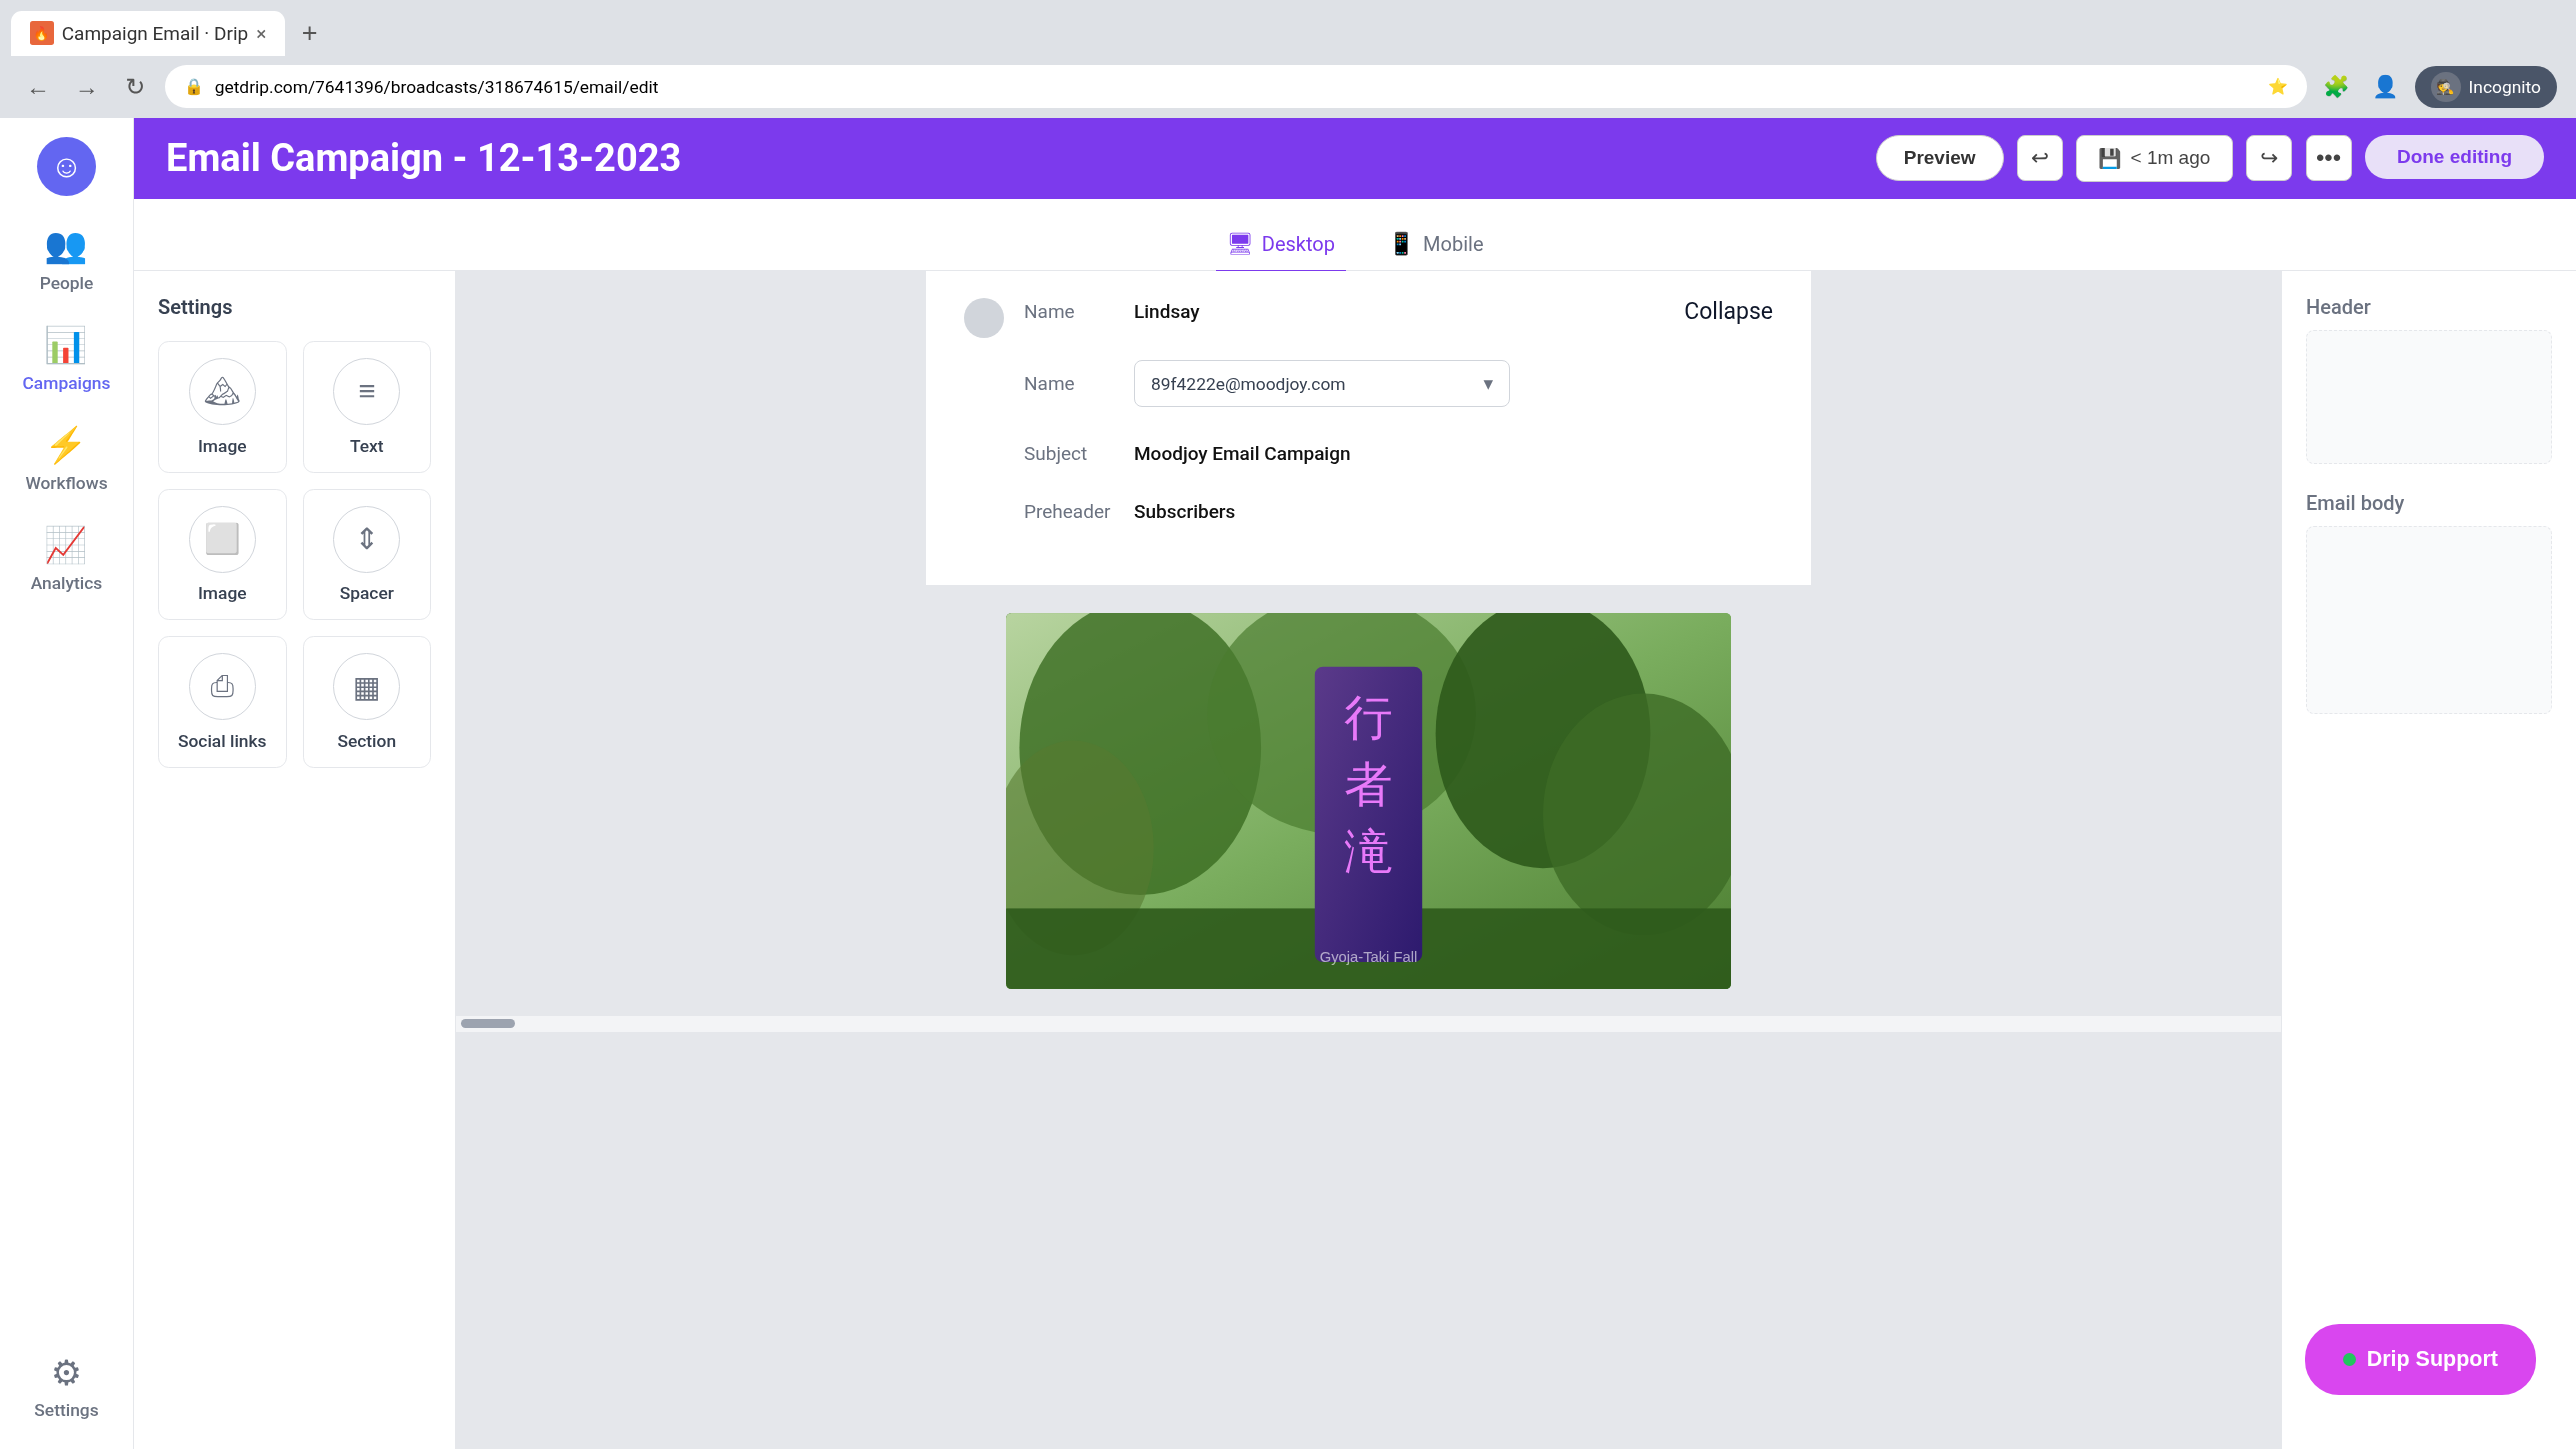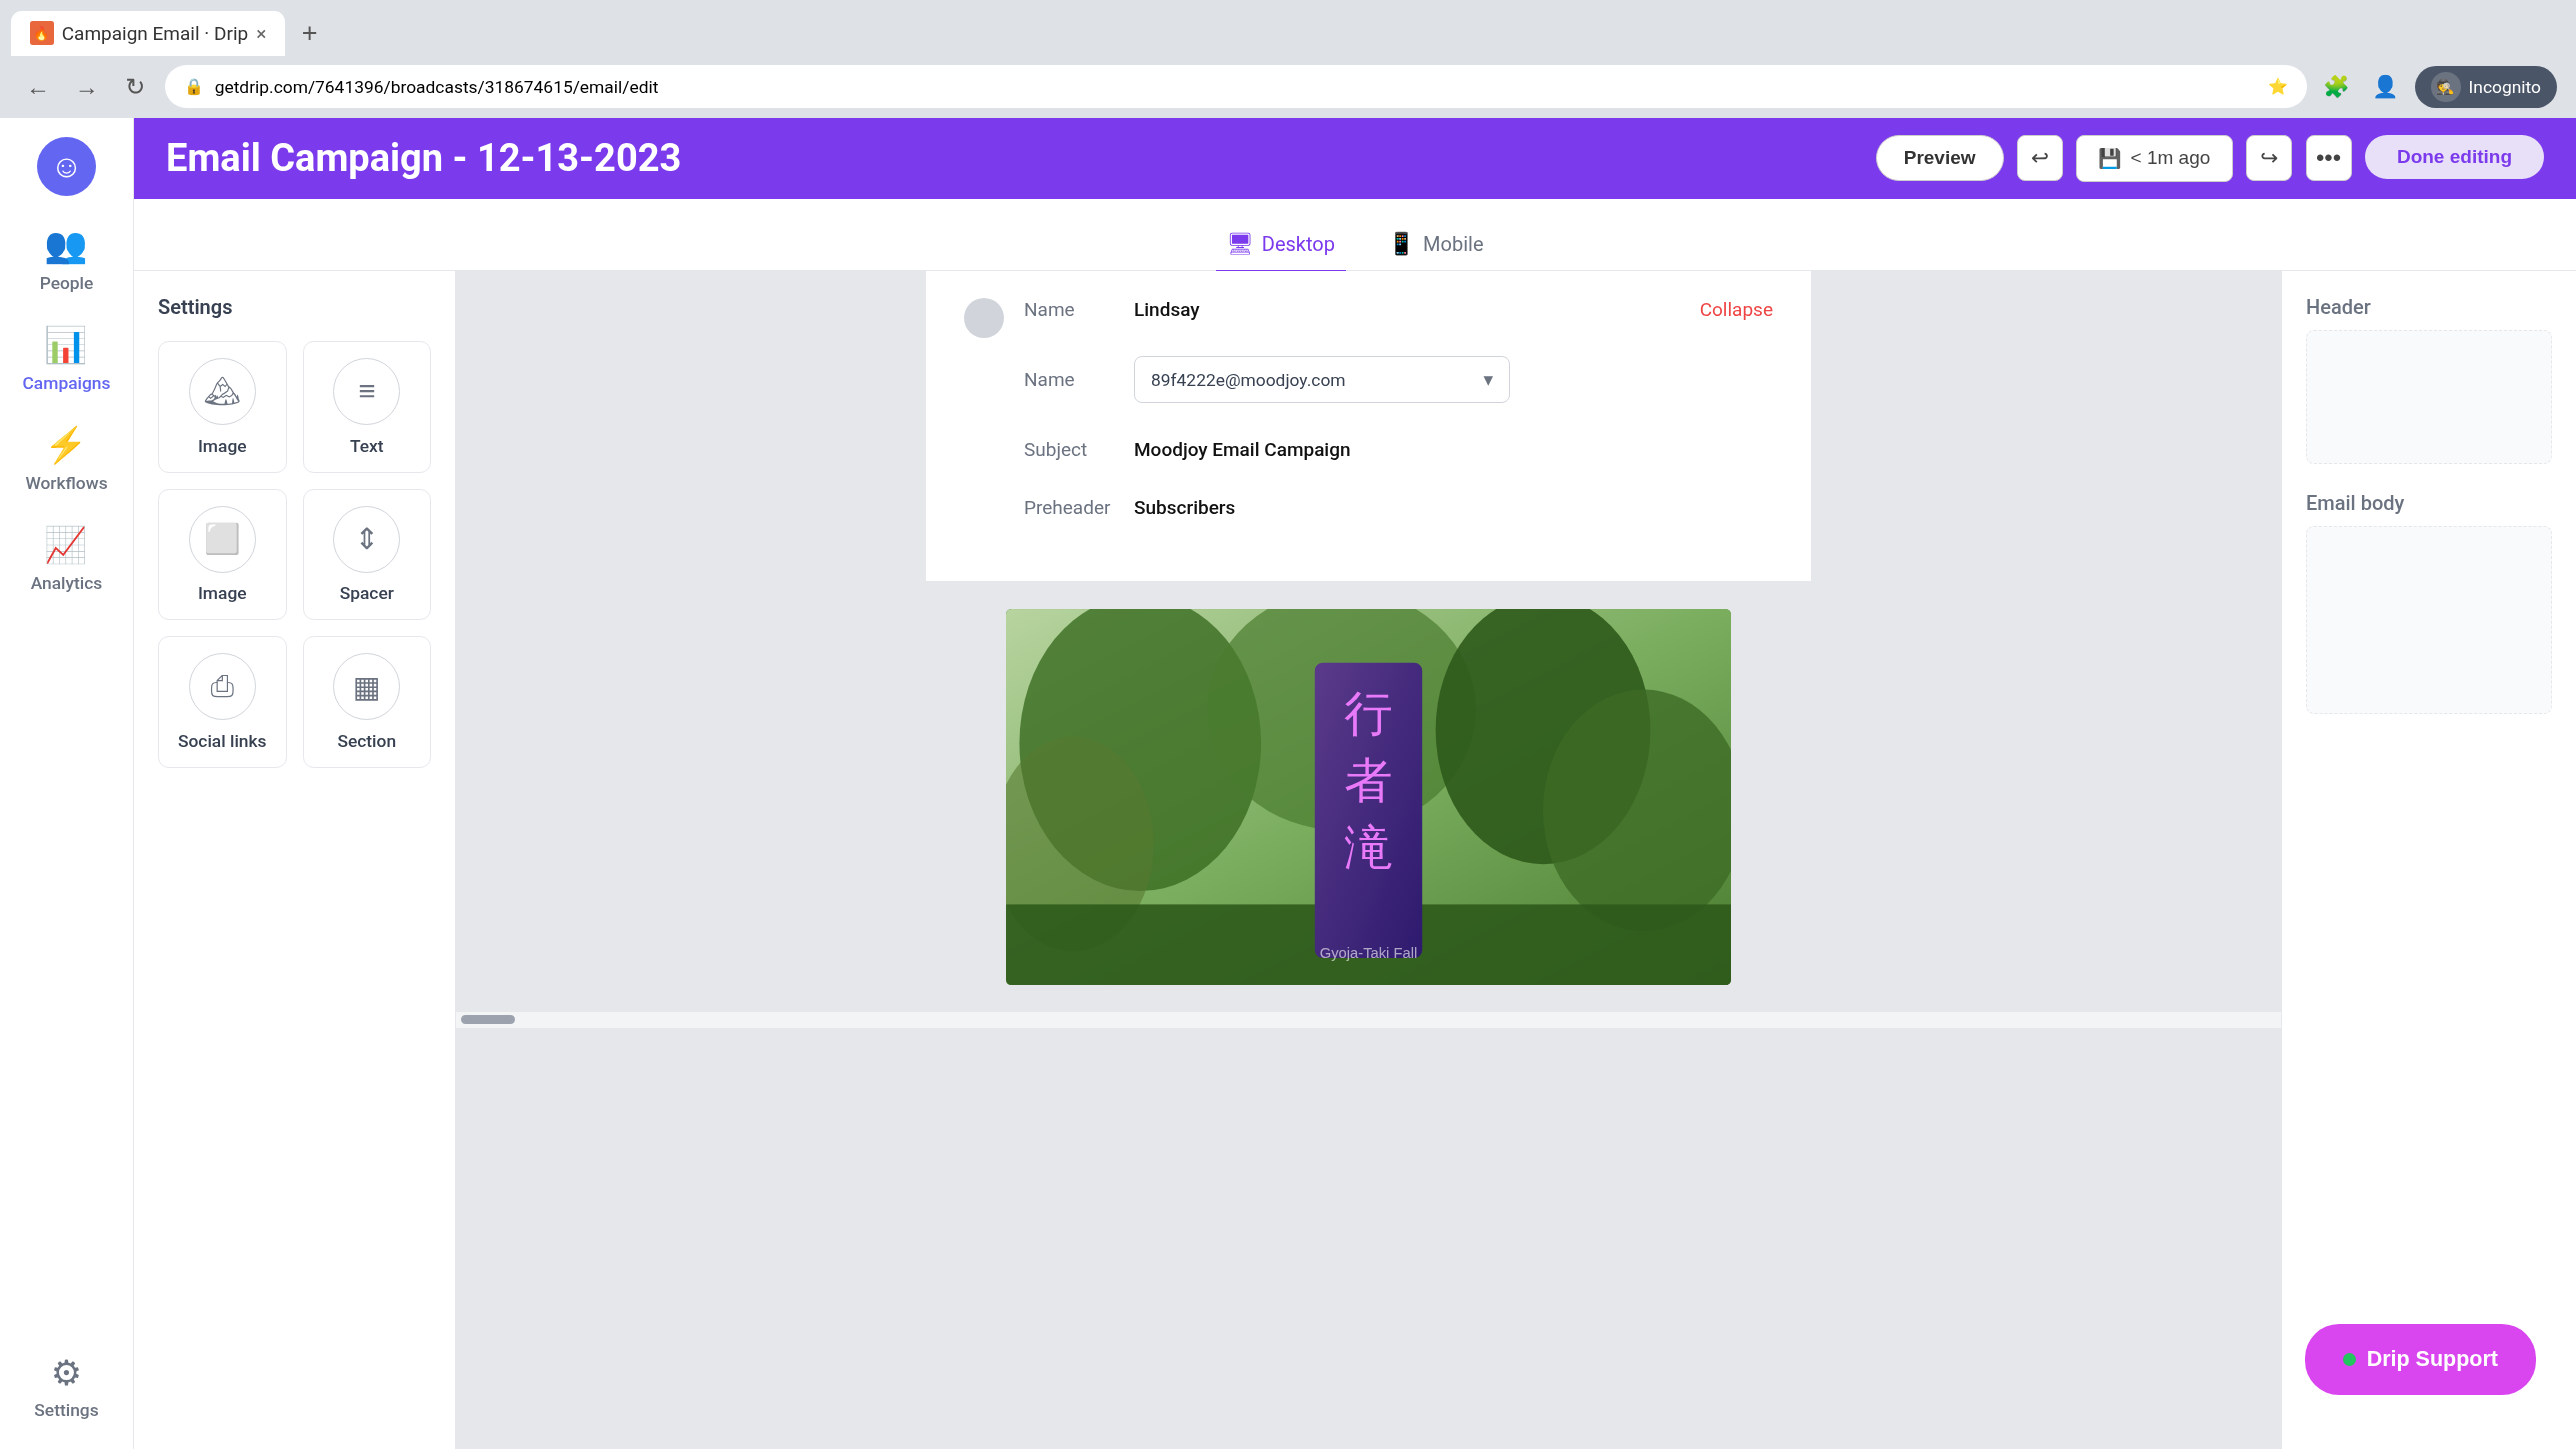--- a/index.html
+++ b/index.html
@@ -60,21 +60,21 @@
     .tool-item { display: flex; flex-direction: column; align-items: center; gap: 10.7px; padding: 16px; border: 1.3px solid #e5e7eb; border-radius: 10.7px; cursor: pointer; background: white; }
     .tool-icon-circle { width: 67px; height: 67px; border: 1.3px solid #d1d5db; border-radius: 50%; display: flex; align-items: center; justify-content: center; font-size: 29.5px; color: #6b7280; }
     .tool-label { font-size: 17.4px; color: #374151; font-weight: 500; }
 
     
     .email-canvas { flex: 1; background: #e5e7eb; padding: 0; overflow-y: auto; position: relative; }
     .email-settings-panel { background: white; margin: 0 auto; max-width: 885px; border-radius: 0; padding: 27px 38px; border-bottom: 1.3px solid #e5e7eb; }
     .settings-row { display: flex; align-items: center; gap: 16px; margin-bottom: 19px; }
     .settings-label { font-size: 19px; color: #6b7280; min-width: 94px; }
     .settings-value { font-size: 19px; color: #111; font-weight: 500; }
-    .settings-collapse { margin-left: auto; font-size: 19px; color: #ef4444; cursor: pointer; }
+    .settings-collapse { margin-left: auto; font-size: 23px; color: #0f172a; cursor: pointer; }
     .avatar-circle { width: 40px; height: 40px; border-radius: 50%; background: #d1d5db; }
     .from-dropdown { display: flex; align-items: center; border: 1.3px solid #d1d5db; border-radius: 8px; padding: 10.7px 16px; min-width: 376px; font-size: 17.4px; color: #374151; gap: 5.4px; }
     .from-dropdown .chevron { margin-left: auto; font-size: 19px; color: #6b7280; }
     .email-body-area { background: #e5e7eb; padding: 27px; }
     .email-image-container { background: white; border-radius: 5.4px; overflow: hidden; margin: 0 auto; max-width: 725px; }
     .email-hero-image { width: 100%; height: 376px; background: linear-gradient(135deg, #2d5a1b 0%, #4a7c2f 30%, #6b9e48 60%, #3d6b25 100%); position: relative; display: flex; align-items: center; justify-content: center; }
 
     
     .right-panel { width: 295px; background: white; border-left: 1.3px solid #e5e7eb; padding: 24px; }
     .right-panel-section { margin-bottom: 27px; }

